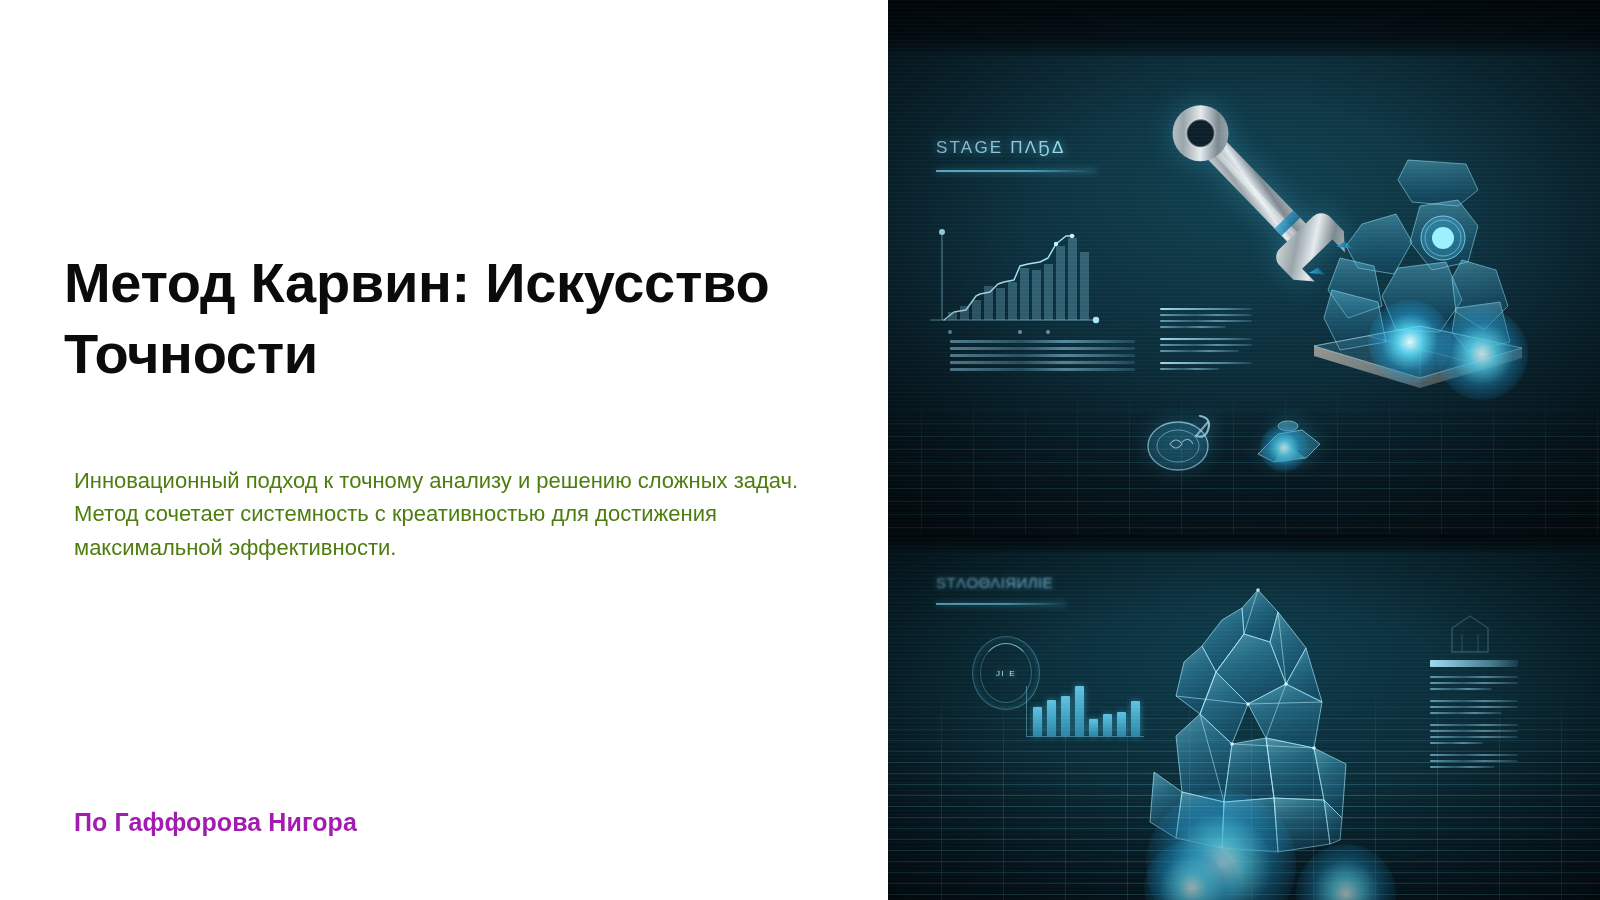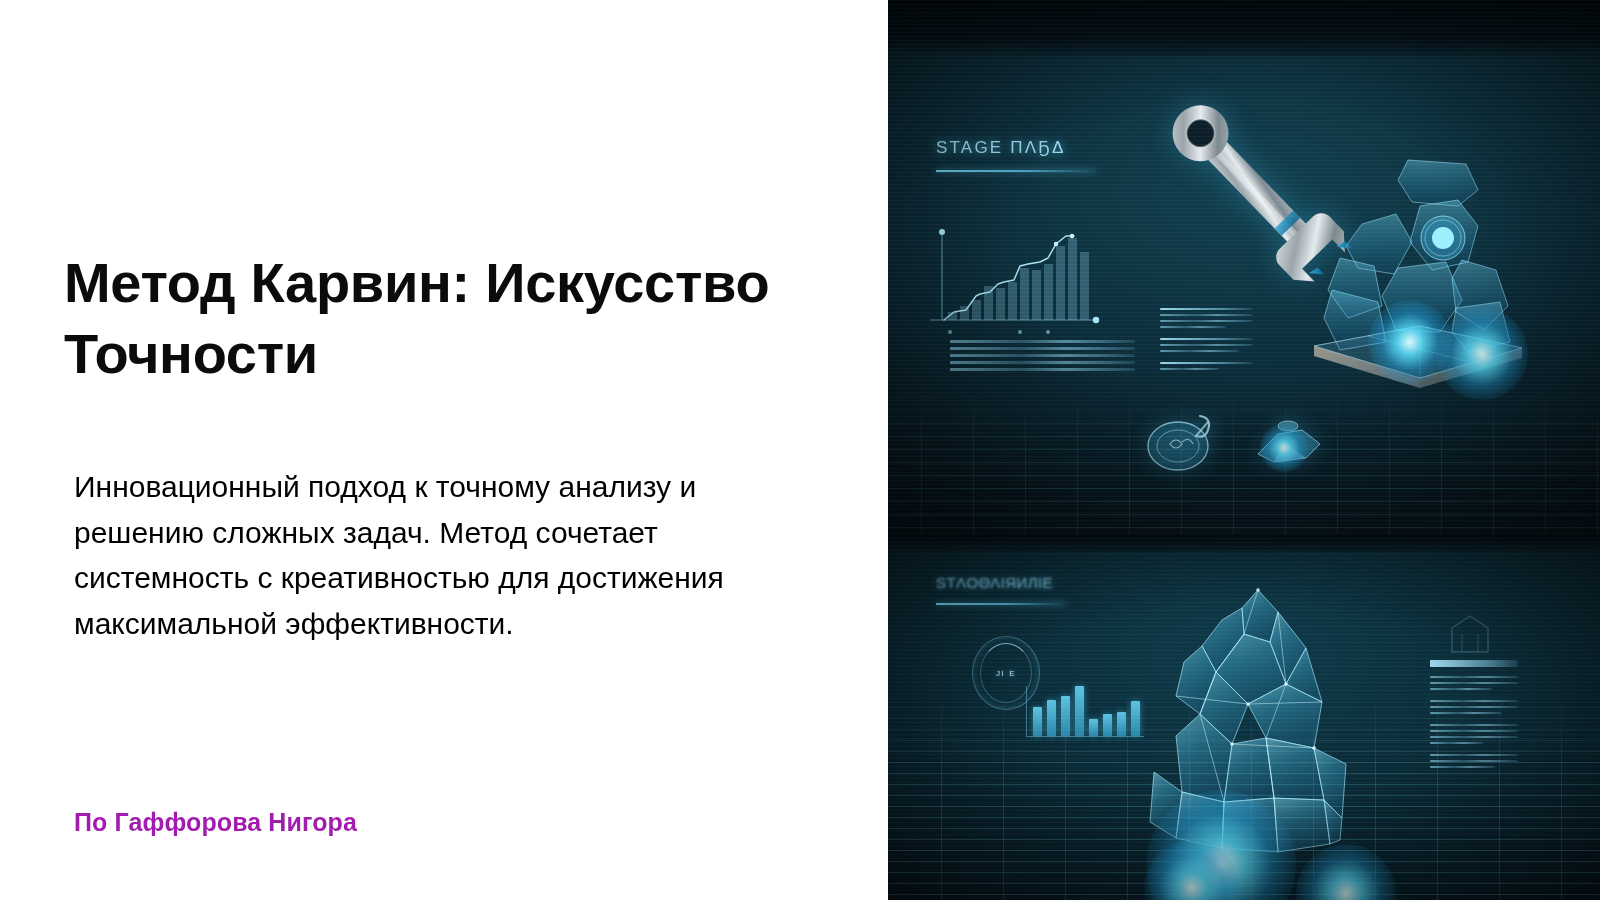--- a/index.html
+++ b/index.html
@@ -47,24 +47,24 @@
     color: #0b0b0b;
     font-family: "Liberation Sans", sans-serif;
   }
 
   .subtitle {
     position: absolute;
     left: 74px;
     top: 464px;
     width: 740px;
     margin: 0;
-    font-size: 30px;
+    font-size: 22px;
     line-height: 1.52;
     font-weight: 400;
-    color: #000000;
+    color: #4d7c0f;
     font-family: "Liberation Sans", sans-serif;
   }
 
   .byline {
     position: absolute;
     left: 74px;
     top: 808px;
     margin: 0;
     font-size: 25px;
     font-weight: 700;

